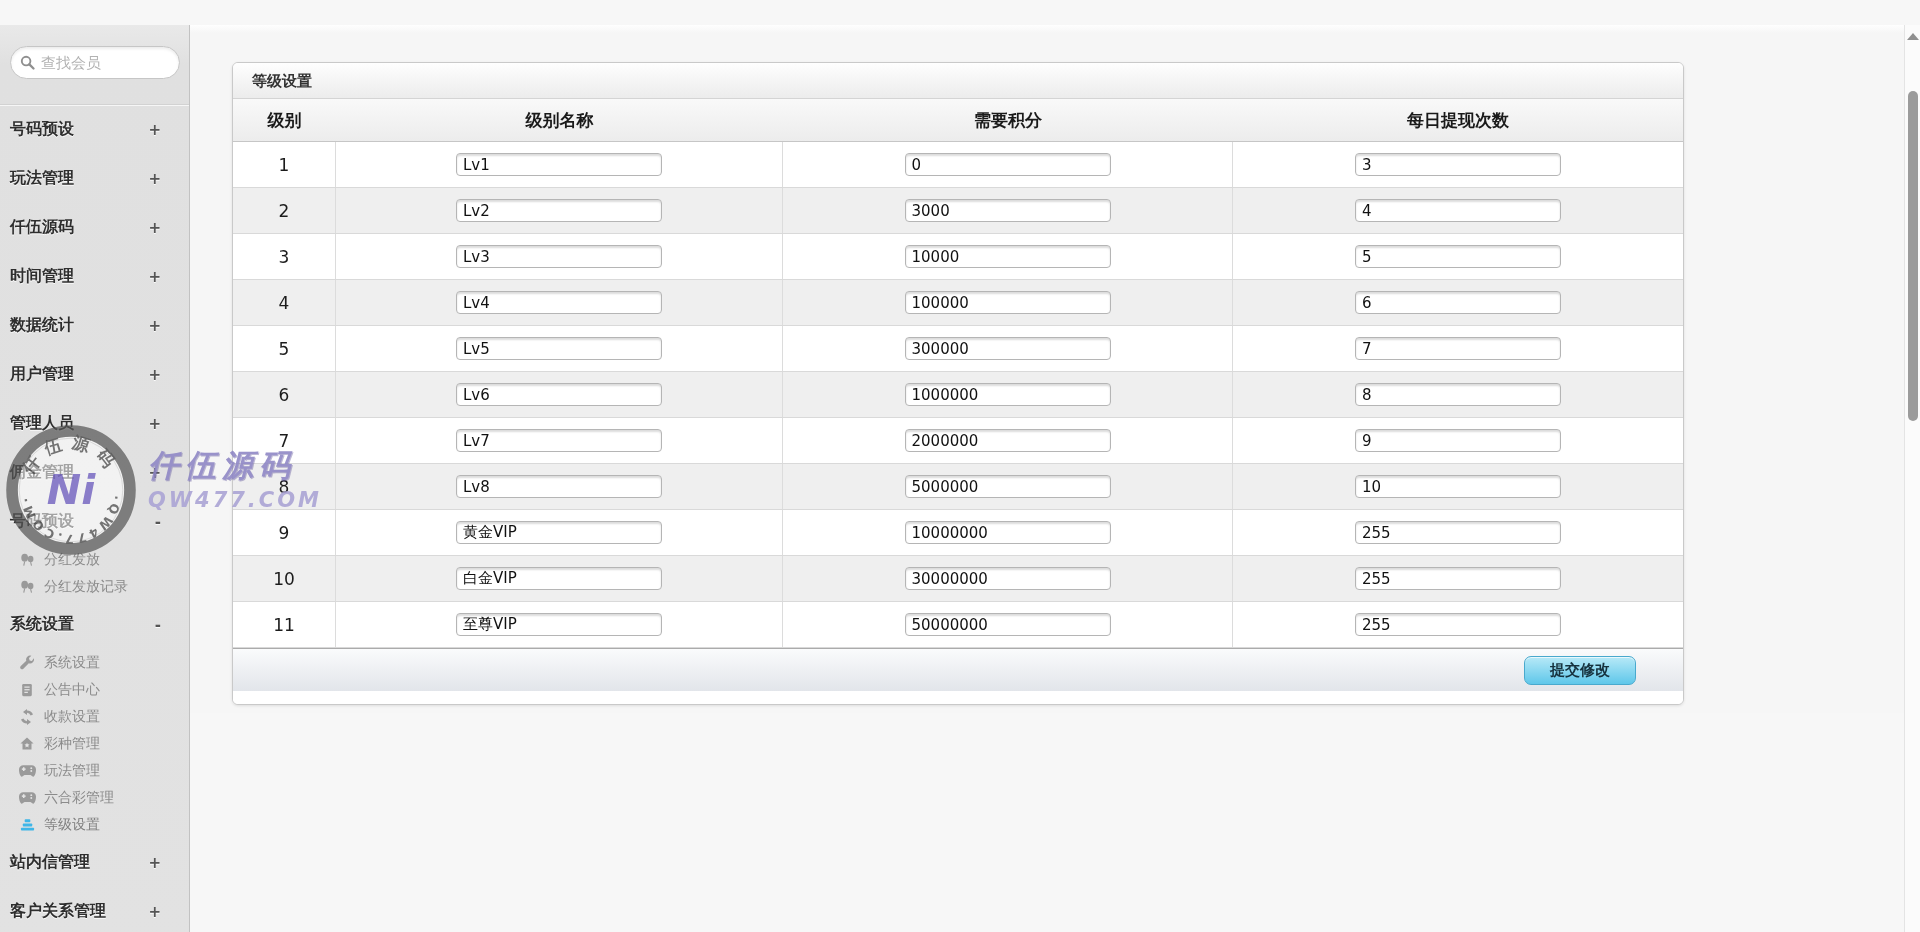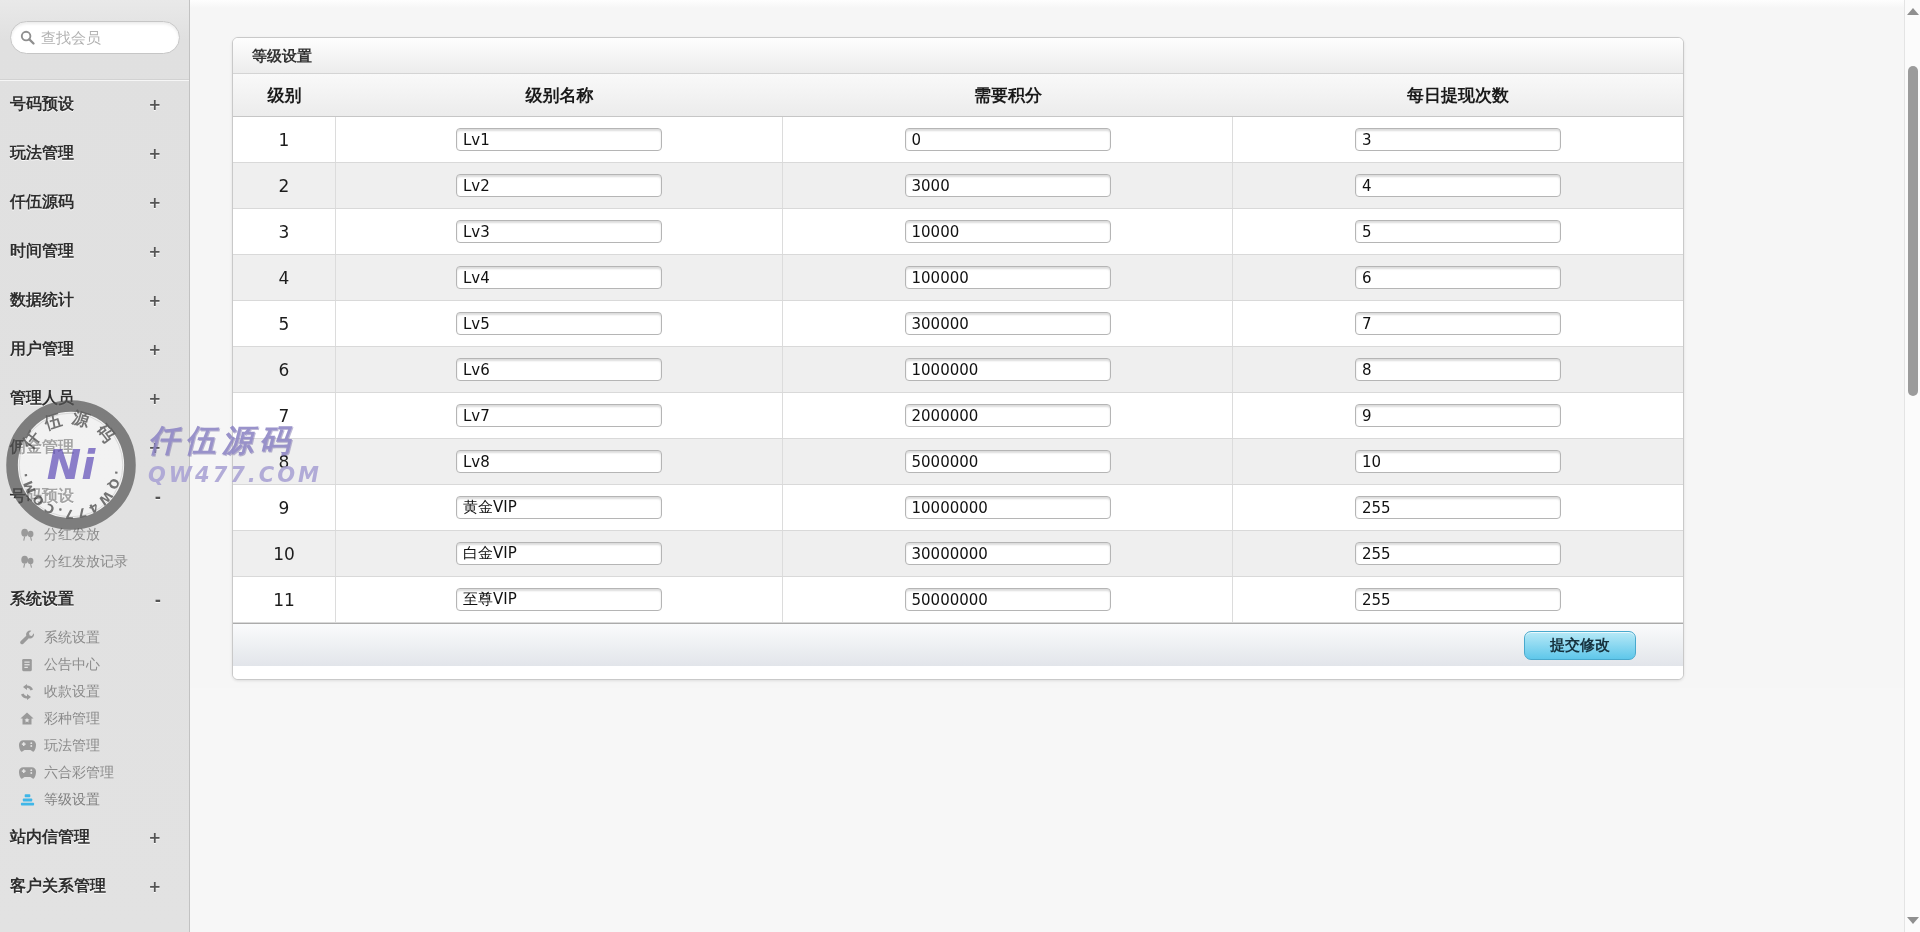--- a/index.html
+++ b/index.html
@@ -1,18 +1,18 @@
 <!DOCTYPE html>
 <html><head>
 <meta charset="utf-8">
 <style>
   * { margin:0; padding:0; box-sizing:border-box; }
   html,body { width:1920px; height:932px; overflow:hidden;
     font-family:"DejaVu Sans","Liberation Sans",sans-serif; background:#f7f7f7; }
-  .page { position:relative; width:1920px; height:688px; }
+  .page { position:relative; width:1920px; height:688px;margin-top:25px; }
 
   
   .sidebar { position:absolute; left:0; top:0; width:190px; height:932px;
     background:linear-gradient(#e9e9e9,#e0e0e0 40px,#e2e2e2);
     border-right:1px solid #c2c2c2; z-index:2; }
   .search-wrap { height:80px; padding:21px 10px 0 10px;
     border-bottom:1px solid #d2d2d2; box-shadow:0 1px 0 rgba(255,255,255,.7); }
   .search-box { position:relative; width:170px; height:33px; background:#fff;
     border:1px solid #c6c6c6; border-radius:17px;
     box-shadow:inset 0 2px 3px rgba(0,0,0,.08); display:flex; align-items:center; }

